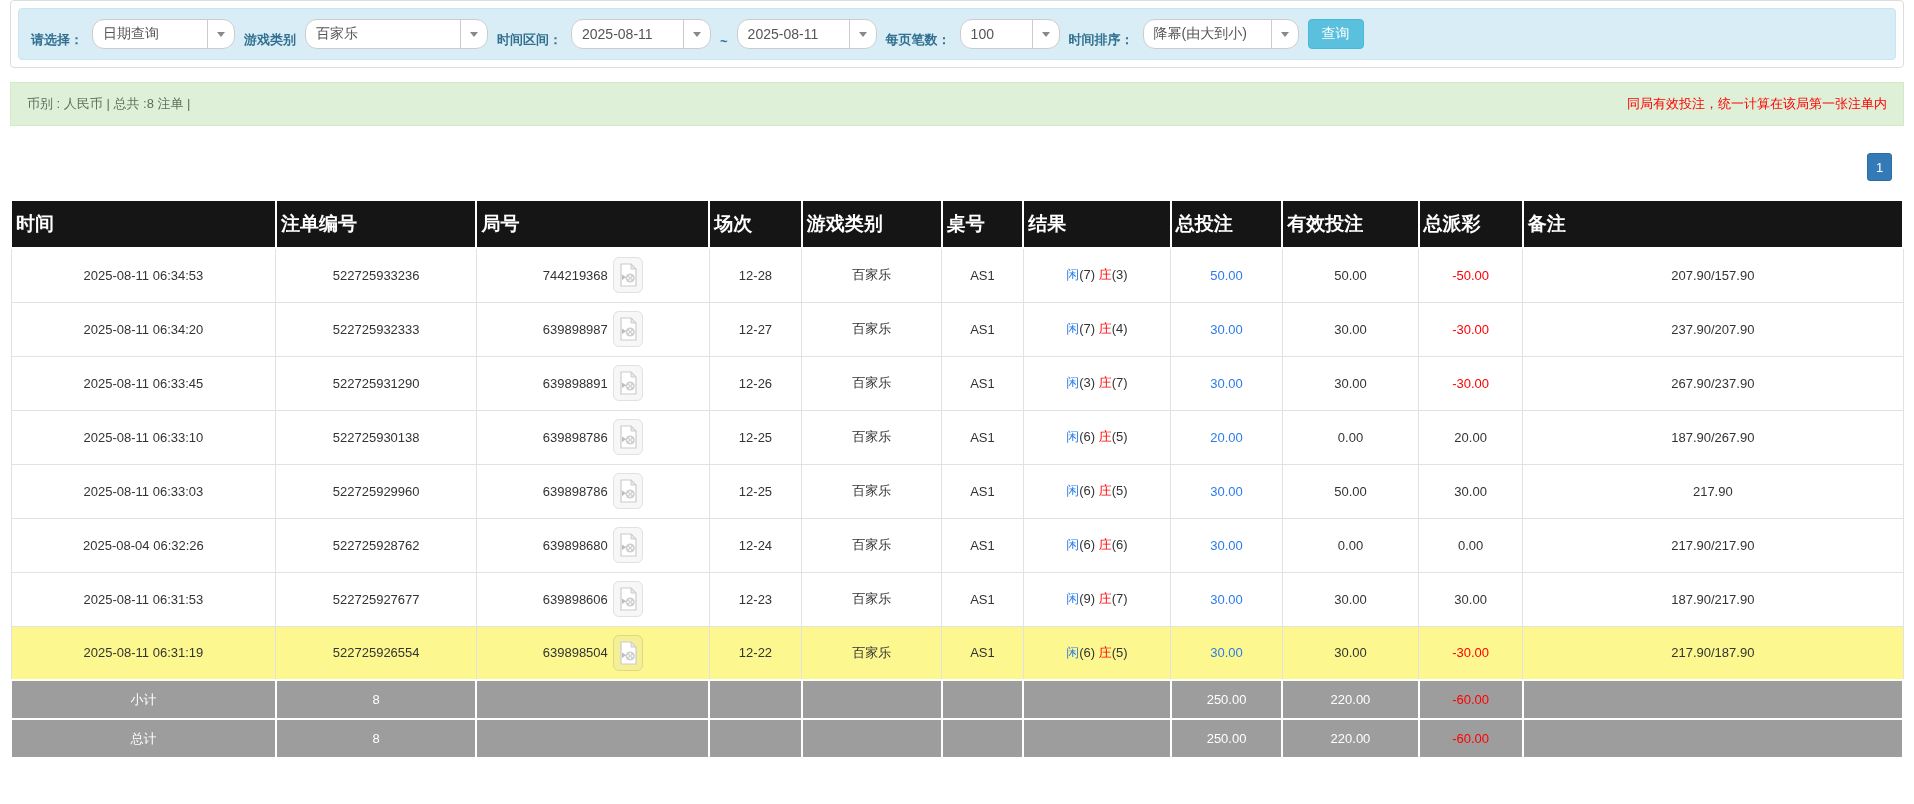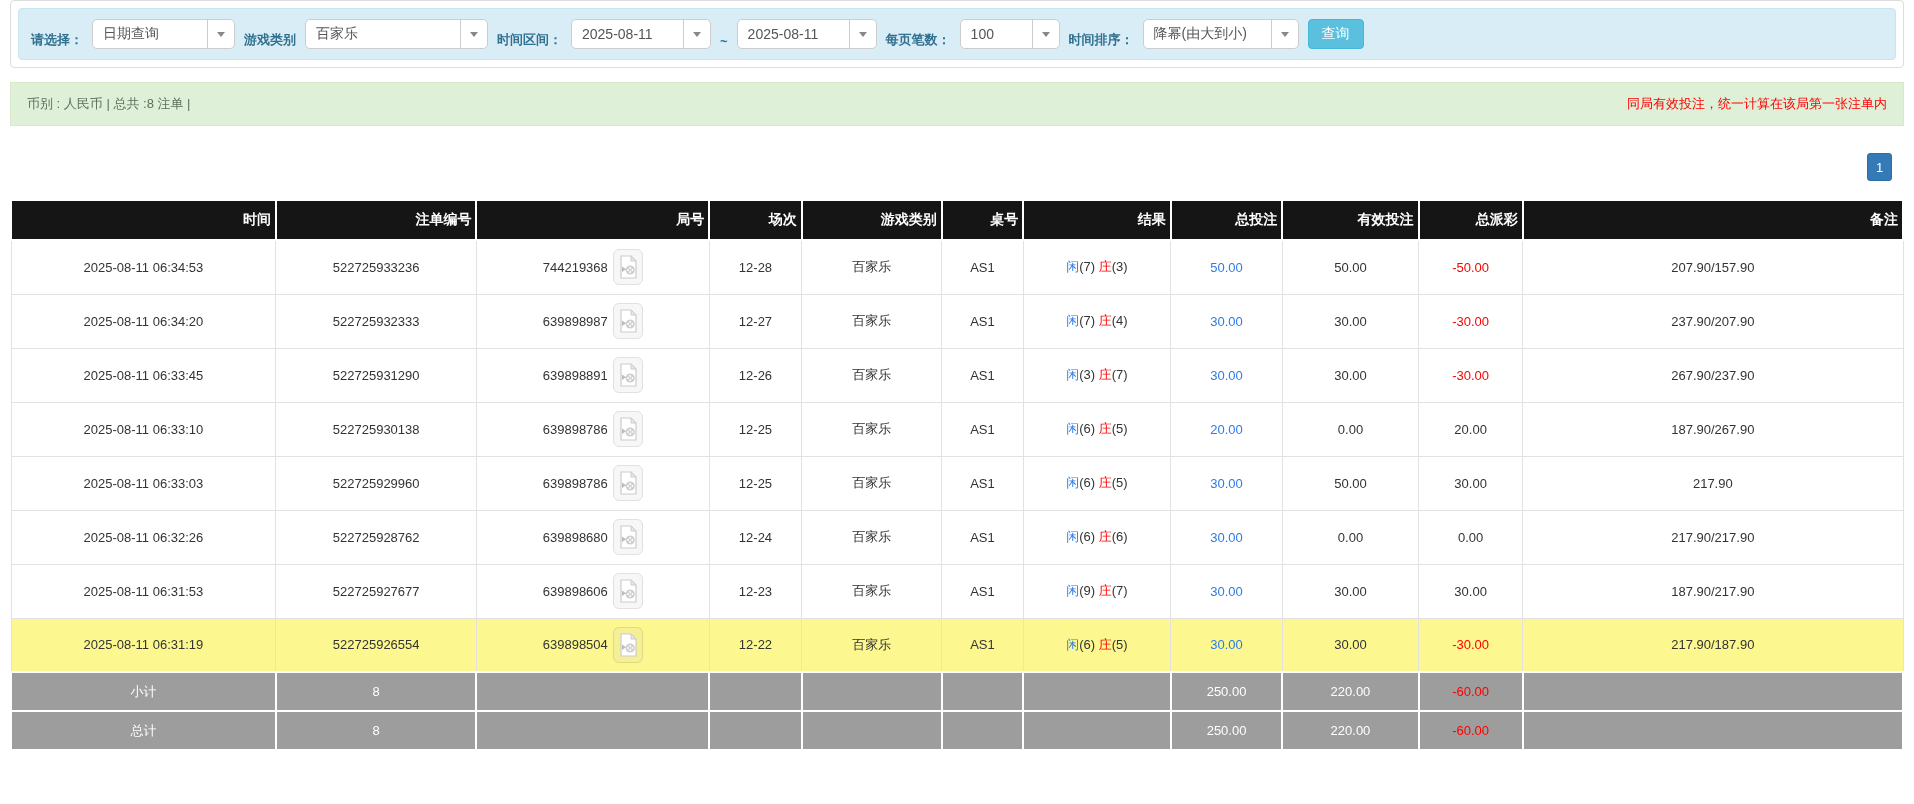--- a/index.html
+++ b/index.html
@@ -24,21 +24,21 @@
   .filter-panel {
     background: var(--panel_bg); border: 1px solid var(--panel_border);
     border-radius: 4px; padding: 10px 12px;
     display: flex; align-items: flex-end; gap: 9px;
   }
   .filter-label {
     color: var(--label_blue); font-weight: bold; font-size: 13px; white-space: nowrap;
   }
   .select {
     display: inline-flex; align-items: stretch; background: #fff;
-    border: 1px solid #ccc; border-radius: 5px; height: 30px; cursor: pointer;
+    border: 1px solid #ccc; border-radius: 12px; height: 30px; cursor: pointer;
   }
   .select .value {
     display: flex; align-items: center; padding: 0 10px;
     font-size: 14px; color: #555; white-space: nowrap;
   }
   .select .arrow {
     width: 27px; border-left: 1px solid #ccc;
     display: flex; align-items: center; justify-content: center;
   }
   .caret {
@@ -69,22 +69,22 @@
   .page-btn {
     background: var(--page_btn); border: 1px solid var(--page_btn_border);
     color: #fff; font-size: 13px; min-width: 25px; height: 28px;
     display: flex; align-items: center; justify-content: center;
     border-radius: 3px; cursor: pointer; font-family: inherit;
   }
 
   
   table { width: 100%; border-collapse: collapse; table-layout: fixed; }
   thead th {
-    background: var(--header_bg); color: #fff; font-size: 14px; font-weight: bold;
-    padding: 10px 4px; border: 2px solid #fff; text-align: right;
+    background: var(--header_bg); color: #fff; font-size: 19px; font-weight: bold;
+    padding: 10px 4px; border: 2px solid #fff; text-align: left;
   }
   tbody td {
     background: #fff; color: #333; font-size: 13px; text-align: center;
     height: 54px; border: 1px solid #e2e2e2; padding: 2px 4px;
     vertical-align: middle;
   }
   tr.highlight td { background: var(--highlight); }
   tfoot td {
     background: var(--footer_bg); color: #fff; font-size: 13px; text-align: center;
     height: 39px; border: 2px solid #fff; vertical-align: middle;
@@ -360,21 +360,21 @@
       <span class="res-p">闲</span><span>(6)</span>
       <span class="res-b">庄</span><span>(5)</span>
     </td>
     <td><a class="amt-link">30.00</a></td>
     <td>50.00</td>
     <td>30.00</td>
     <td>217.90</td>
   </tr>
 
   <tr>
-    <td>2025-08-11 06:32:26</td>
+    <td>2025-08-04 06:32:26</td>
     <td>522725928762</td>
     <td>
       <span class="round-cell">
         <span>639898680</span>
         <button class="video-btn">
           <svg width="20" height="24" viewBox="0 0 20 24">
             <path d="M3 1h10l5 5v17H3z" fill="#ffffff" stroke="#cccccc" stroke-width="1.2"></path>
             <path d="M13 1l5 5h-5z" fill="#e8e8e8" stroke="#cccccc" stroke-width="1"></path>
             <path d="M4 11.5l4.2 2.7L4 16.9z" fill="#bdbdbd"></path>
             <circle cx="12.2" cy="15" r="4.6" fill="#cfcfcf"></circle>

